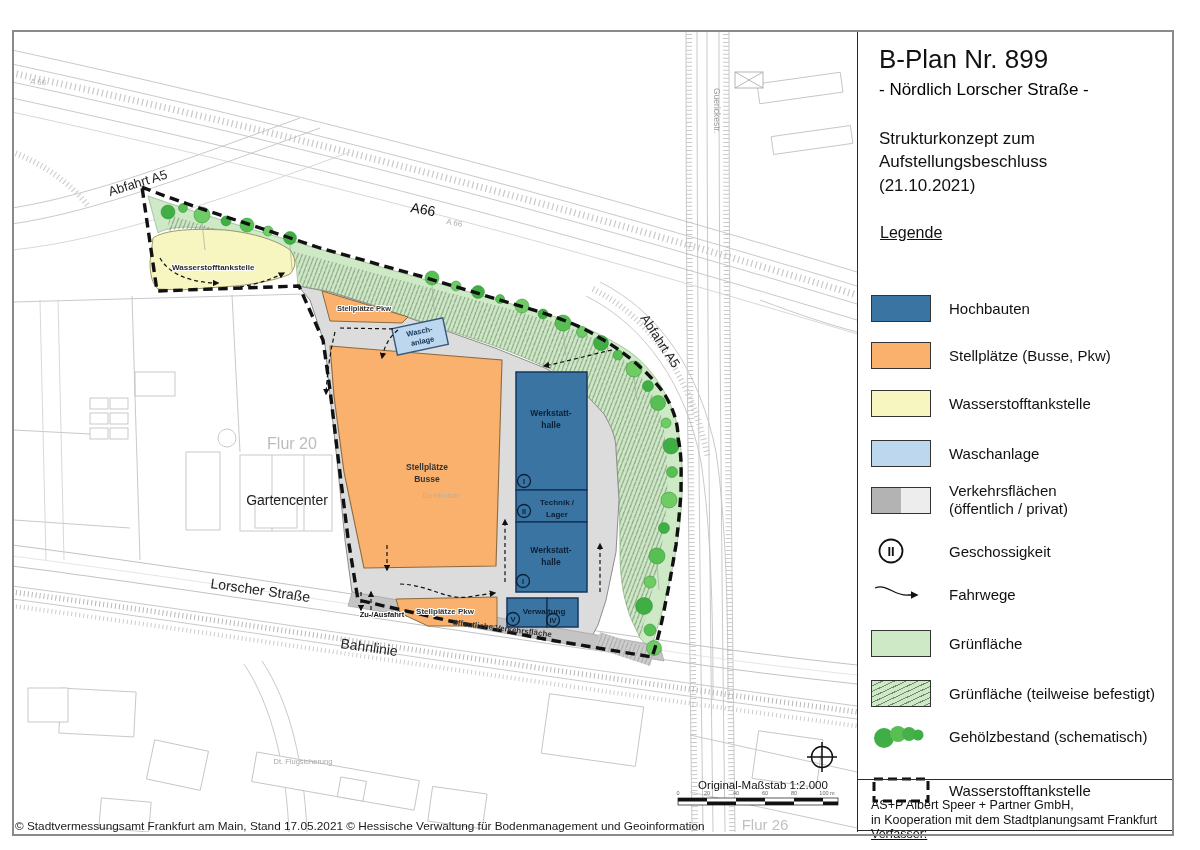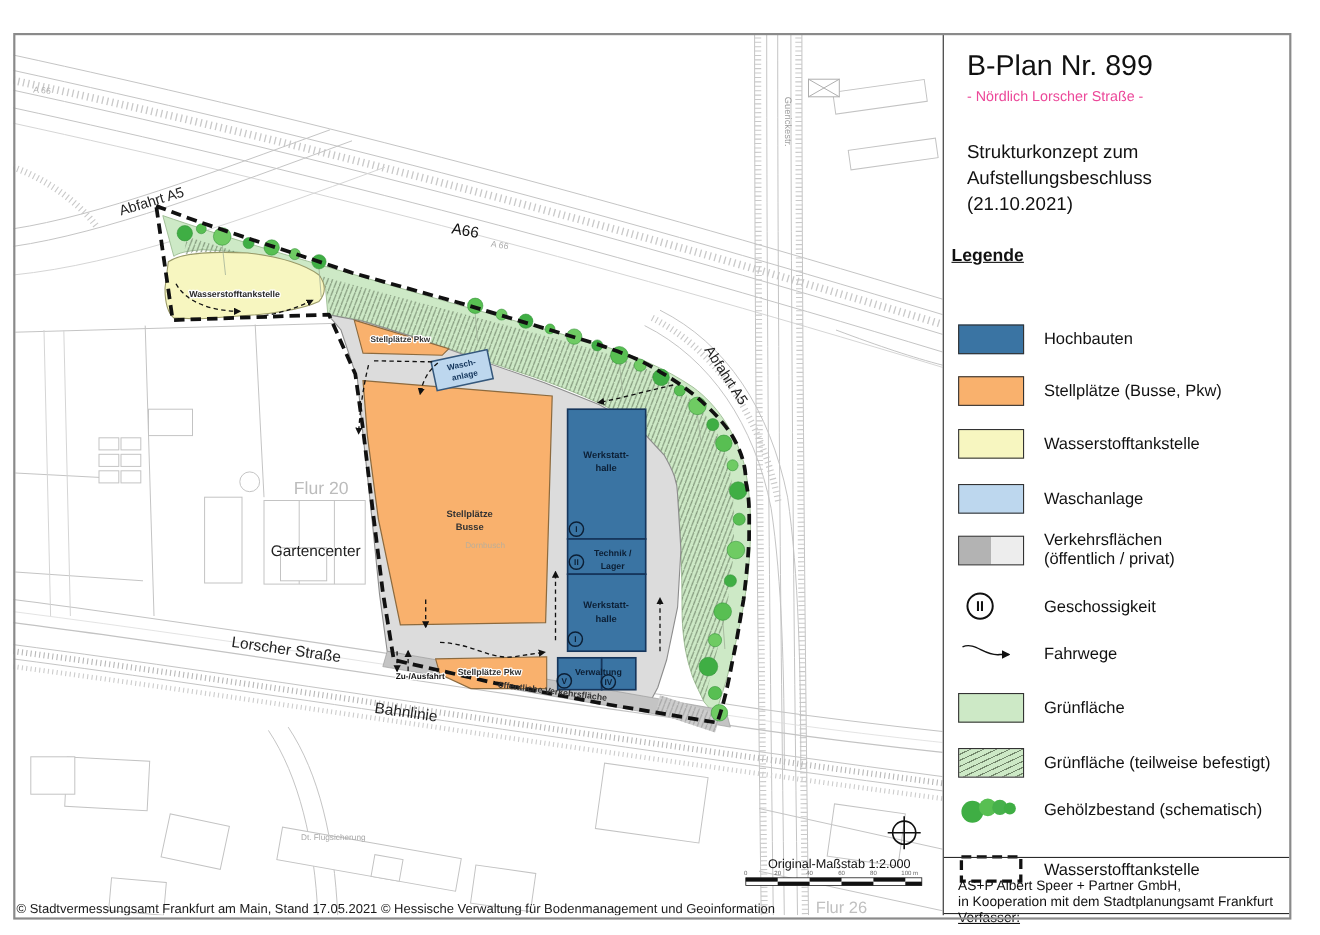--- a/index.html
+++ b/index.html
@@ -7,23 +7,23 @@
          font-family:"Liberation Sans",sans-serif;}
   .sheet-frame{position:absolute;left:12px;top:30px;width:1158px;height:802px;
          border:2px solid #8a8a8a;pointer-events:none;}
   svg text{font-family:"Liberation Sans",sans-serif;}
   .halo{paint-order:stroke;stroke:#ffffff;stroke-width:2.2px;stroke-linejoin:round;}
 
   
   .panel{position:absolute;left:857px;top:30px;width:315px;height:802px;background:#fff;
          border-left:1.5px solid #2b2b2b;box-sizing:border-box;}
   .p-title{position:absolute;left:21px;top:14px;font-size:26px;color:#111;}
-  .p-sub{position:absolute;left:21px;top:50px;font-size:13px;color:#ec4899;}
+  .p-sub{position:absolute;left:21px;top:50px;font-size:17px;color:#000000;}
   .p-concept{position:absolute;left:21px;top:97px;font-size:17px;color:#111;line-height:1.38;}
-  .p-legende{position:absolute;left:7px;top:194px;font-size:16px;color:#111;text-decoration:underline;font-weight:bold;}
+  .p-legende{position:absolute;left:22px;top:194px;font-size:16px;color:#111;text-decoration:underline;}
   .lrow{position:absolute;left:13px;height:28px;display:flex;align-items:center;margin-top:34px;}
   .sw{width:60px;height:27px;border:1.6px solid #333;box-sizing:border-box;flex:0 0 auto;}
   .llab{position:absolute;left:78px;font-size:15px;color:#111;white-space:nowrap;}
   .llab2{line-height:1.2;}
   .iconbox{width:60px;height:30px;flex:0 0 auto;}
   .verfasser{position:absolute;left:0;top:749px;width:100%;height:52px;border-top:1.4px solid #2b2b2b;
          border-bottom:1.4px solid #2b2b2b;box-sizing:border-box;}
   .v-head{position:absolute;left:13px;top:3px;font-size:12.5px;text-decoration:underline;color:#111;margin-top:44px;}
   .v-line1{position:absolute;left:13px;top:18px;font-size:12.5px;color:#111;white-space:nowrap;}
   .v-line2{position:absolute;left:13px;top:33px;font-size:12.5px;color:#111;white-space:nowrap;}

